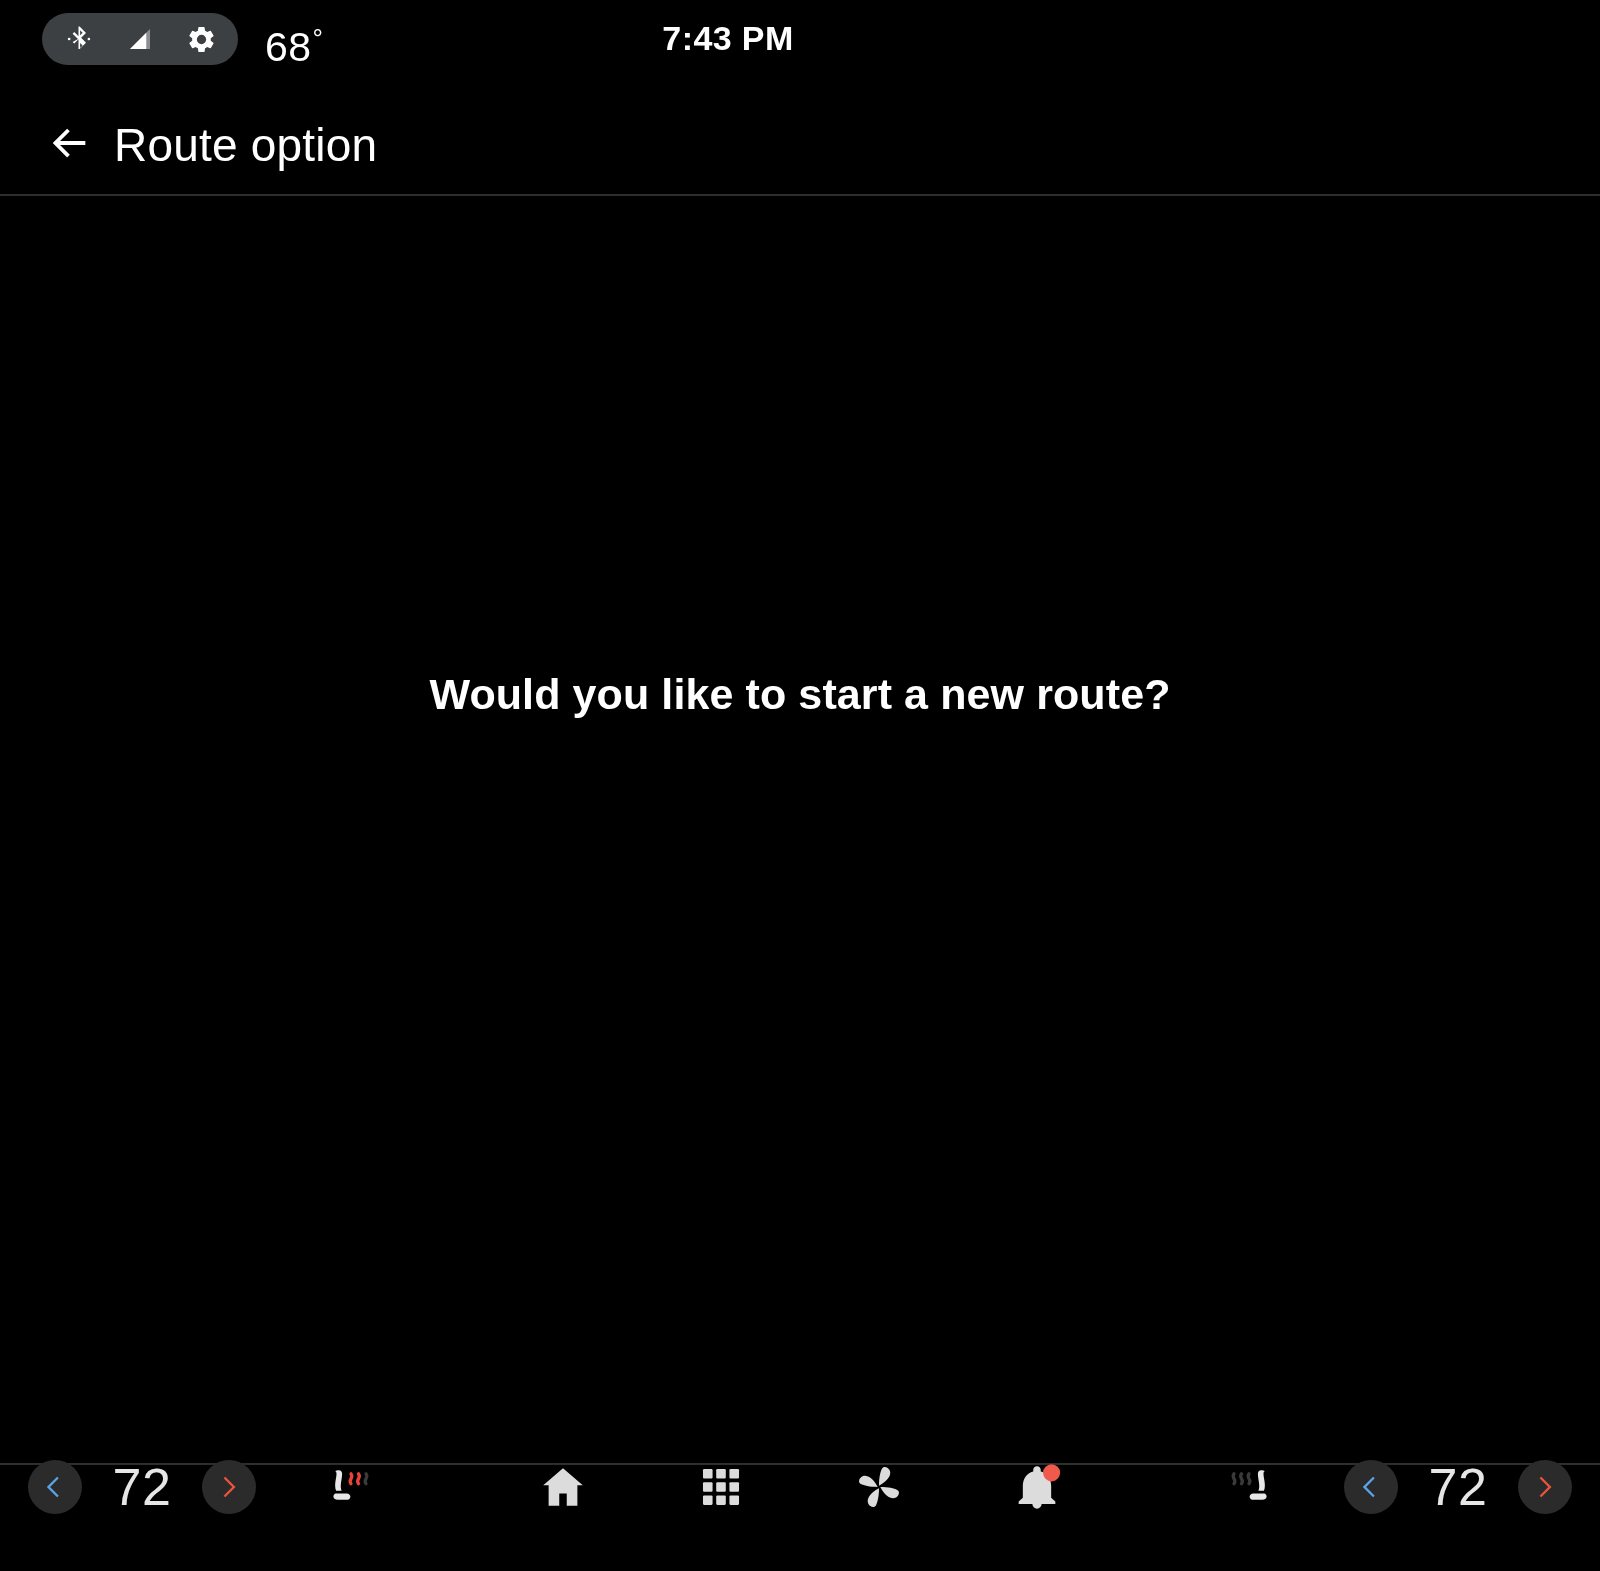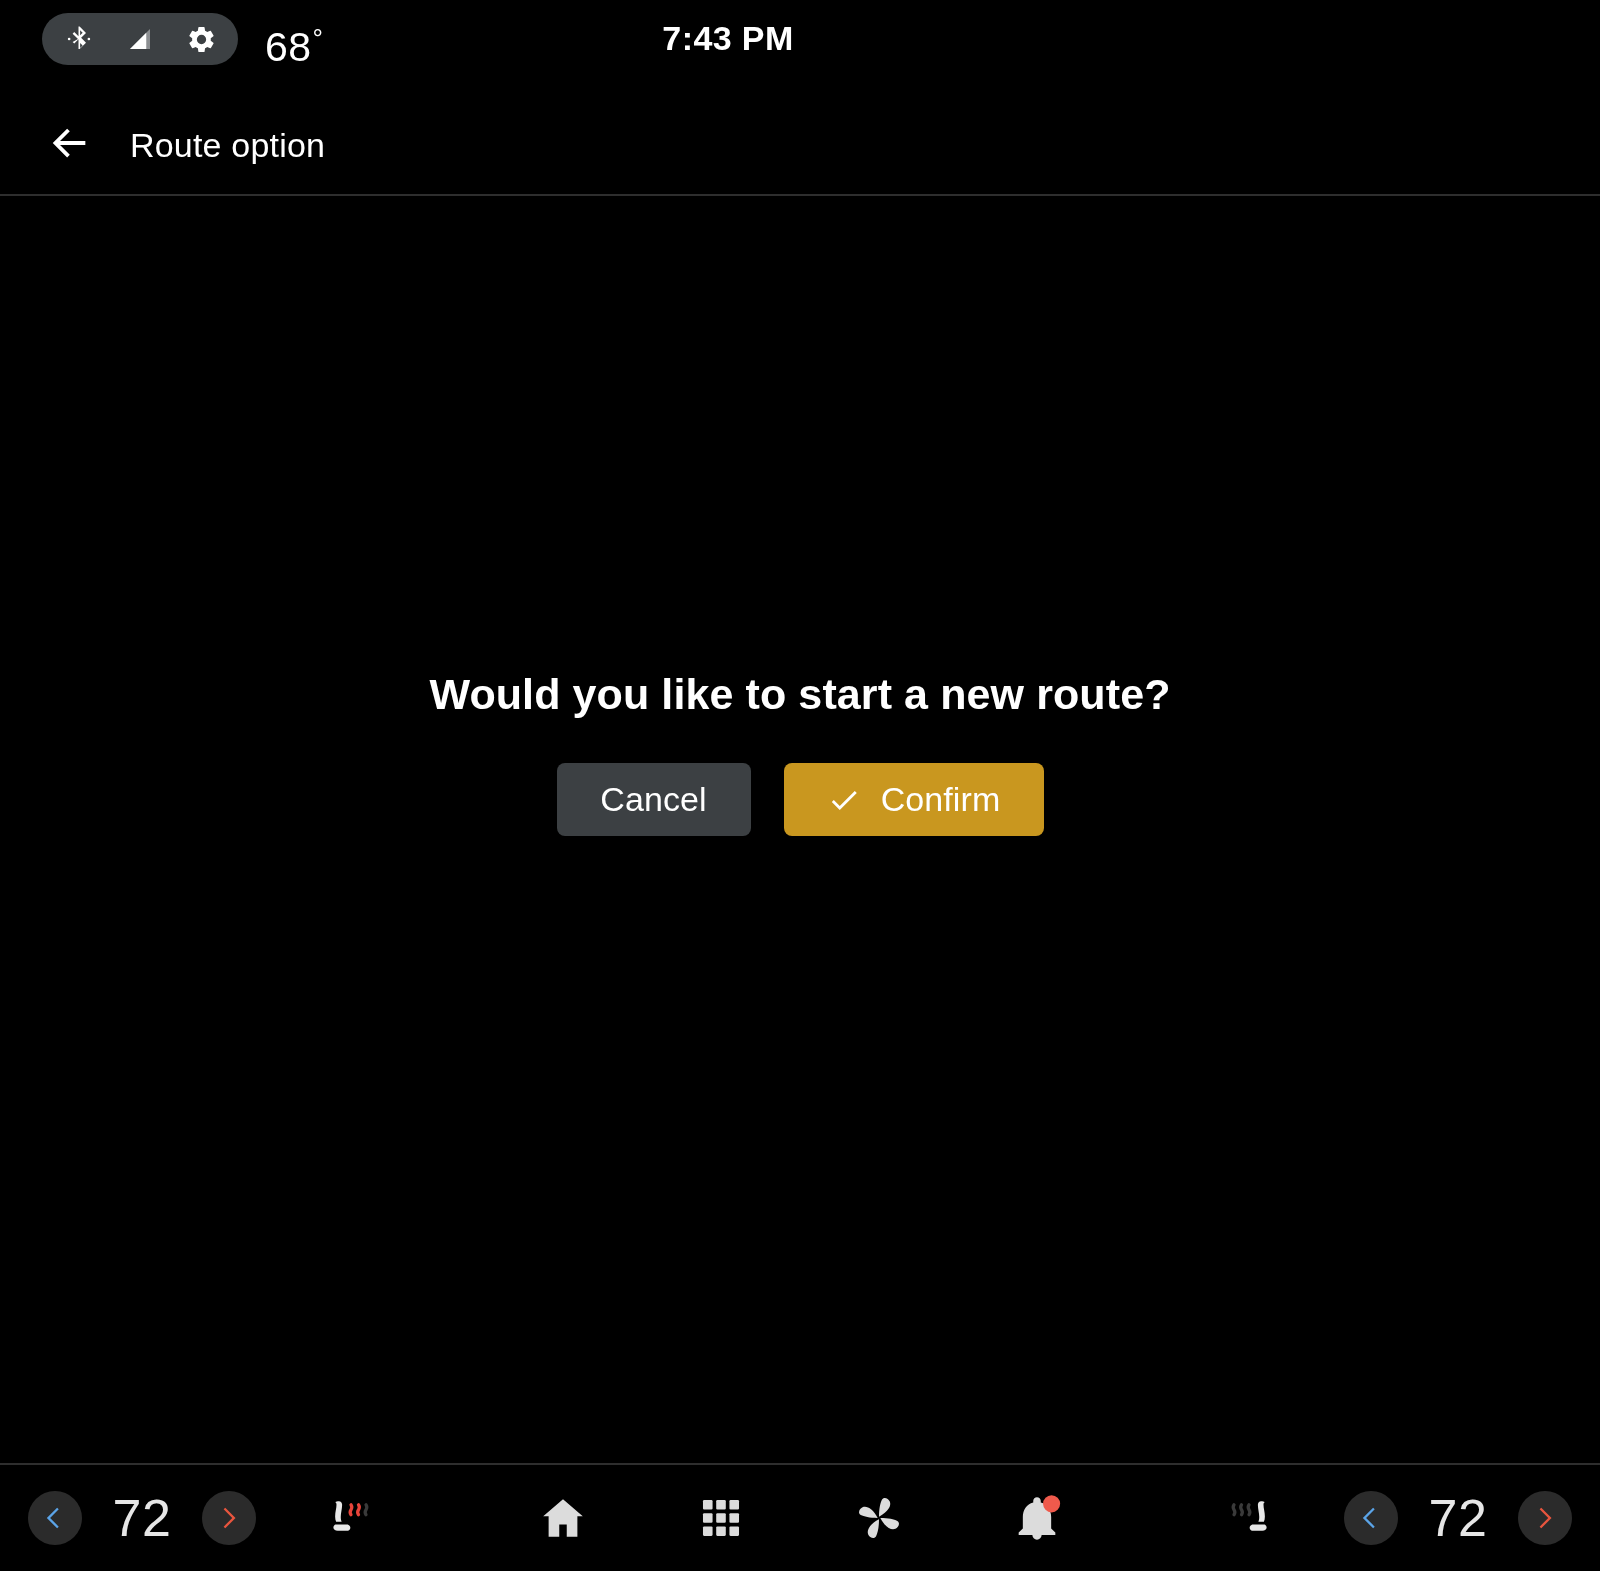--- a/index.html
+++ b/index.html
@@ -76,23 +76,23 @@
   #back-button {
     width: 74px;
     height: 74px;
     margin-left: 33px;
     display: flex;
     align-items: center;
     justify-content: center;
     border-radius: 50%;
   }
   #header-title {
-    font-size: 34px;
-    color: #ffffff;
-    margin-left: 23px;
+    font-size: 46px;
+    color: #ffffff;
+    margin-left: 7px;
     letter-spacing: 0.2px;
     white-space: nowrap;
   }
   #header-divider {
     position: absolute;
     top: 194px;
     left: 0;
     width: 1600px;
     height: 2px;
     background: #2e2e2e;
@@ -157,21 +157,21 @@
   #bottom-divider {
     position: absolute;
     top: 1463px;
     left: 0;
     width: 1600px;
     height: 2px;
     background: #2e2e2e;
   }
   #bottom-bar {
     position: absolute;
-    top: 1465px;
+    top: 1434px;
     left: 0;
     width: 1600px;
     height: 106px;
   }
   .temp-group {
     position: absolute;
     top: 0;
     height: 106px;
     display: flex;
     align-items: center;
@@ -272,36 +272,20 @@
       </svg>
     </span>
   </div>
   <div id="header-title">Route option</div>
 </div>
 <div id="header-divider"></div>
 
 <div id="main-content">
   <div id="dialog">
     <p id="dialog-message">Would you like to start a new route?</p>
-    <div id="dialog-actions">
-
-      <button class="dlg-btn" id="cancel-button">
-        <span>Cancel</span>
-      </button>
-
-      <button class="dlg-btn" id="confirm-button">
-        <span id="confirm-check">
-          <svg width="34" height="34" viewBox="0 0 24 24">
-            <path d="M9 16.2 4.8 12l-1.4 1.4L9 19 21 7l-1.4-1.4z" fill="#ffffff"></path>
-          </svg>
-        </span>
-        <span>Confirm</span>
-      </button>
-
-    </div>
   </div>
 </div>
 
 <div id="bottom-divider"></div>
 <div id="bottom-bar">
 
   <div class="temp-group" id="temp-group-left">
     <button class="circ-btn">
       <svg width="28" height="28" viewBox="0 0 24 24">
         <path d="M15.2 4.6 13.8 3.2 5 12l8.8 8.8 1.4-1.4L7.8 12z" fill="#5ba4e8"></path>

